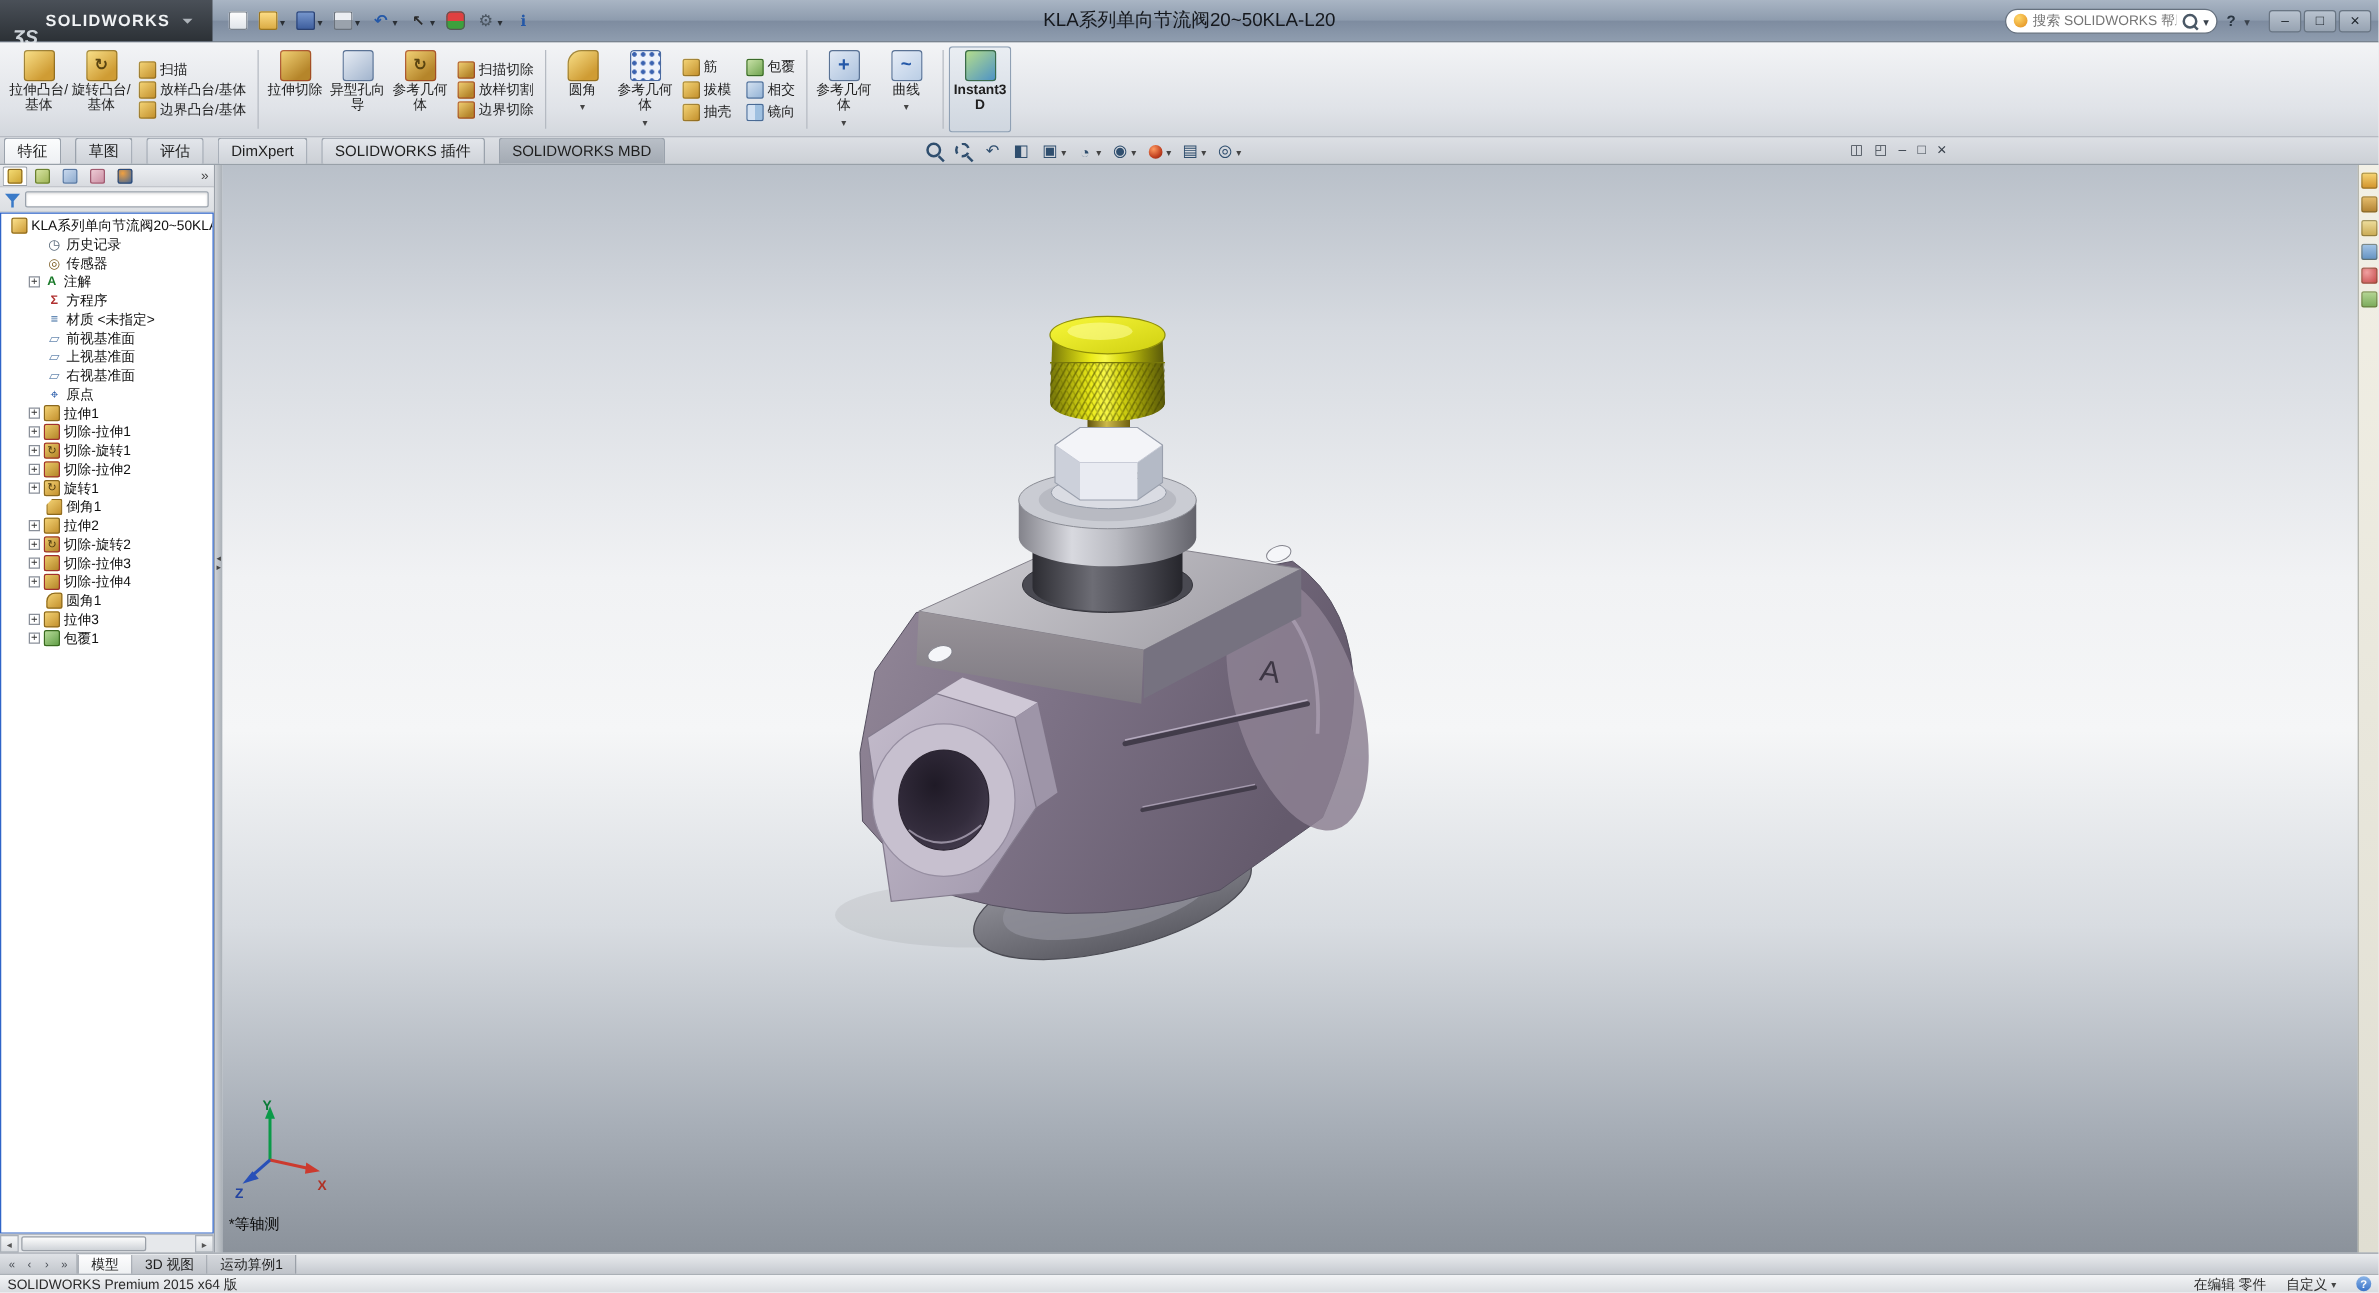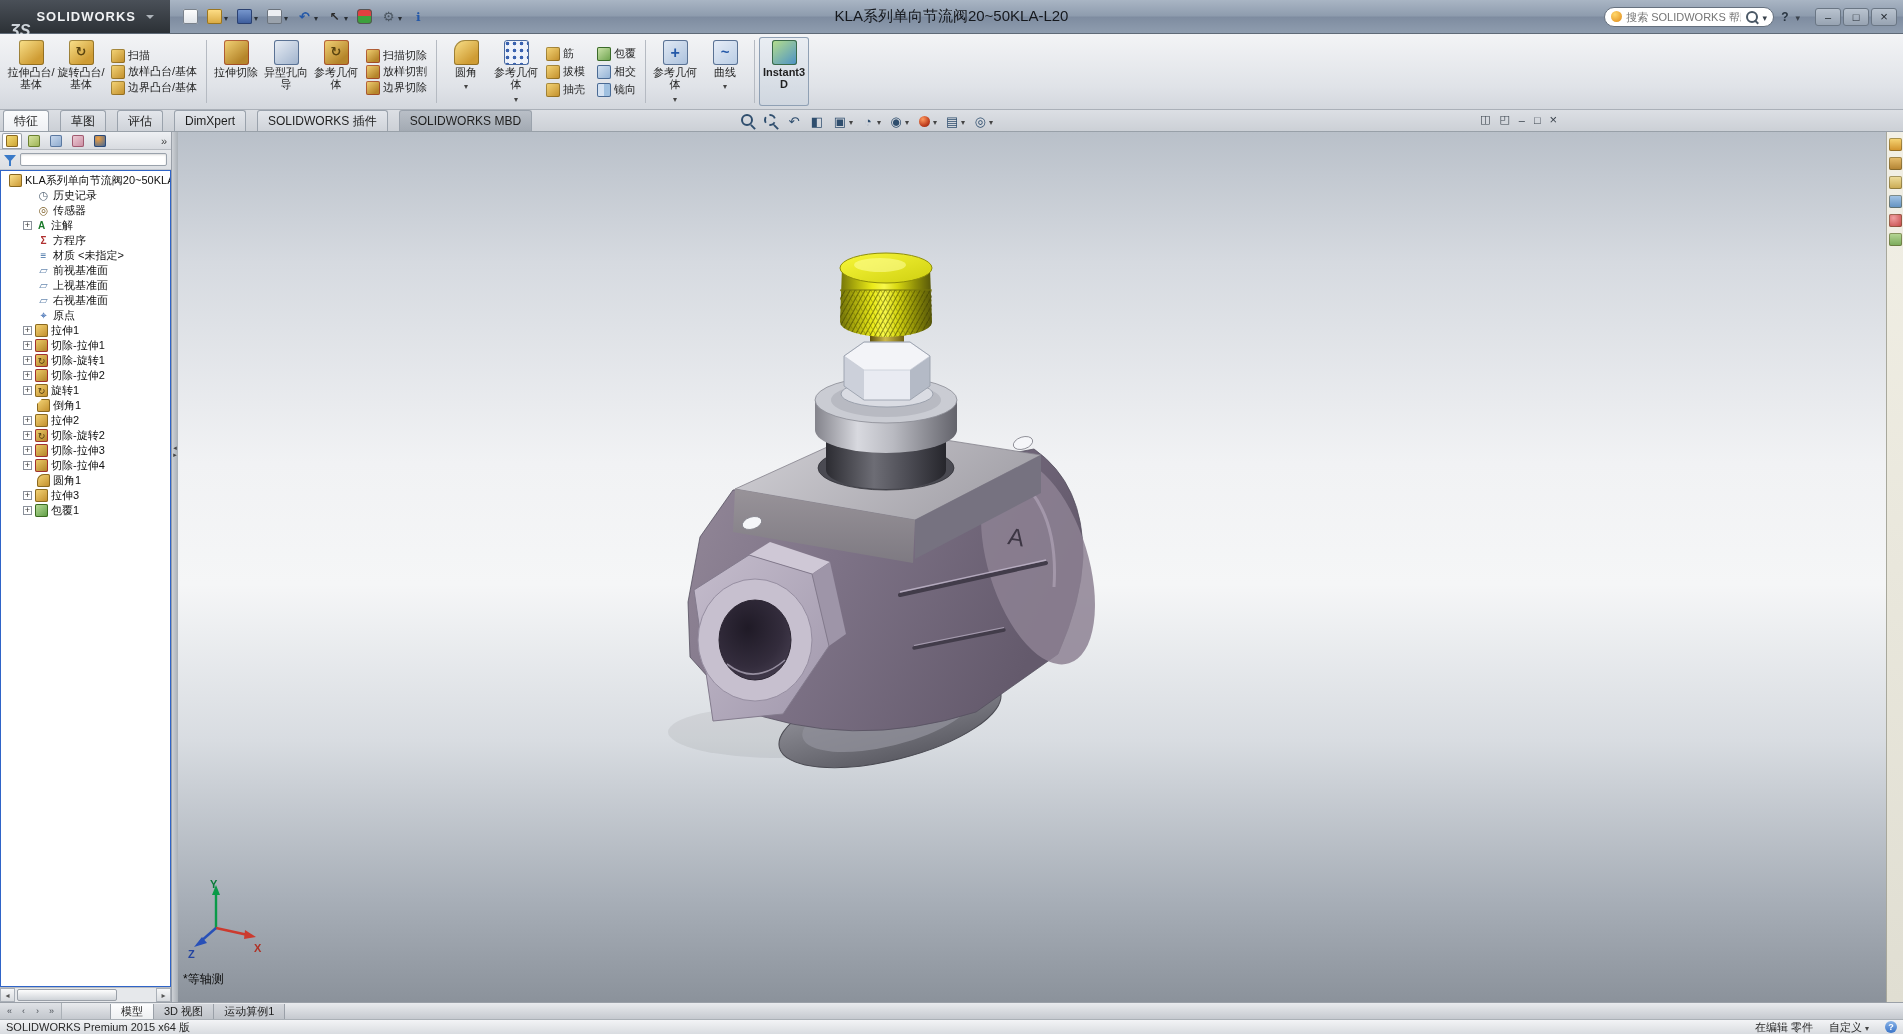--- a/index.html
+++ b/index.html
@@ -199,21 +199,21 @@
   .appearances-icon { background:radial-gradient(circle at 35% 30%,#f0a0a0,#c04040); }
   .custom-properties-icon { background:linear-gradient(#b8d898,#78a858); }
 
   
   .bottomtabs { position:absolute; left:0; right:0; bottom:15px; height:17px; display:flex; align-items:stretch;
     background:linear-gradient(#e9ebee,#c5c9cf); border-top:1px solid #9aa0a8; }
   .bt-nav { display:flex; align-items:center; gap:1px; padding:0 3px; background:linear-gradient(#dfe2e6,#c2c6cc); border-right:1px solid #aab0b6; }
   .bt-arrow { width:13px; text-align:center; font-size:9px; color:#4a4f56; }
   .bt-first::before { content:"\00AB"; } .bt-prev::before { content:"\2039"; }
   .bt-next::before { content:"\203A"; } .bt-last::before { content:"\00BB"; }
-  .bt-tabs { display:flex; align-items:flex-end;margin-left:48px; }
+  .bt-tabs { display:flex; align-items:flex-end; }
   .bt-tab { display:flex; align-items:center; padding:0 10px; font-size:11px; color:#1e1e1e;
     background:linear-gradient(#d4d7dc,#bfc3c9); border-right:1px solid #9aa0a8; }
   .bt-tab.selected { background:linear-gradient(#fdfdfe,#eef0f2); border-left:1px solid #9aa0a8; }
   .bt-fill { flex:1; }
 
   
   .statusbar { position:absolute; left:0; right:0; bottom:0; height:15px; display:flex; align-items:center;
     padding:0 6px; gap:16px; font-size:11px; color:#2a2a2a;
     background:linear-gradient(#f3f4f6,#d9dce0); border-top:1px solid #aab0b6; }
   .sb-fill { flex:1; }

